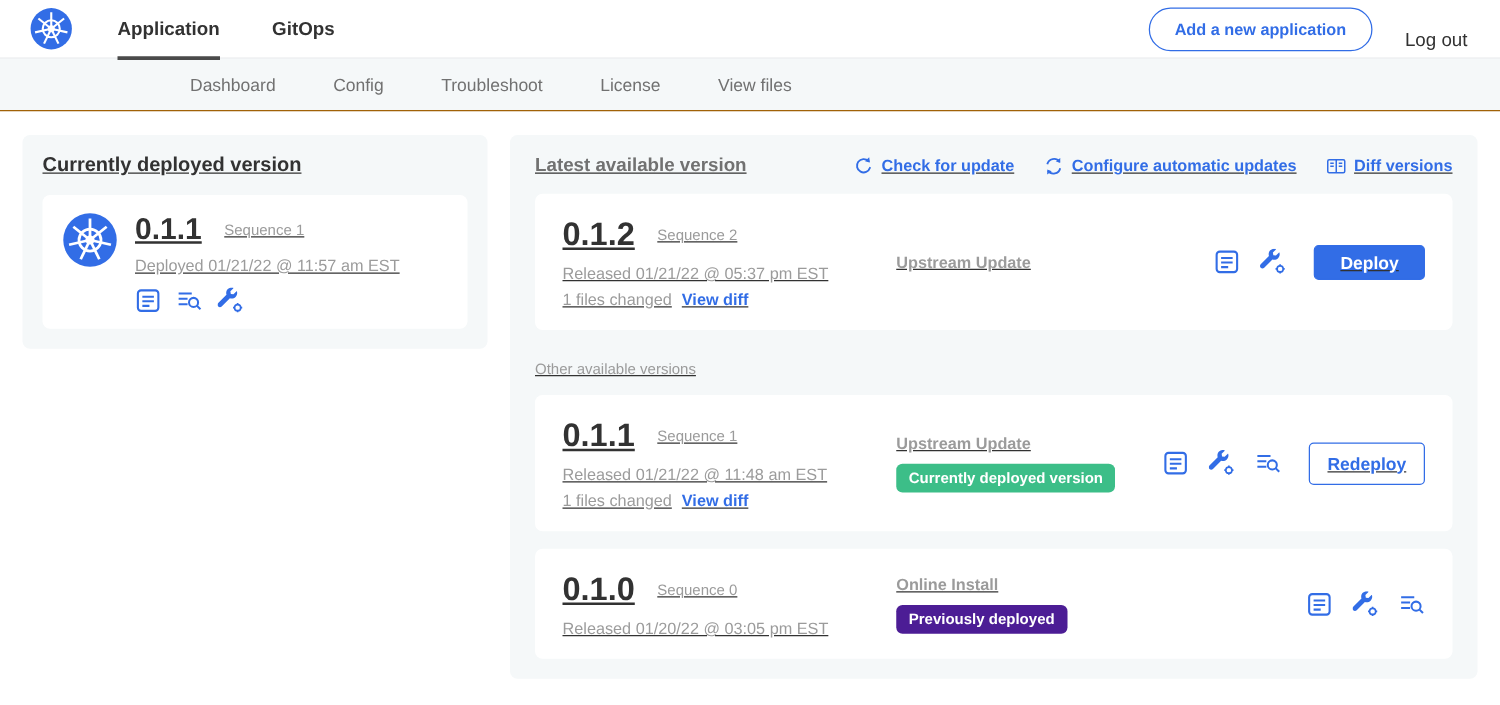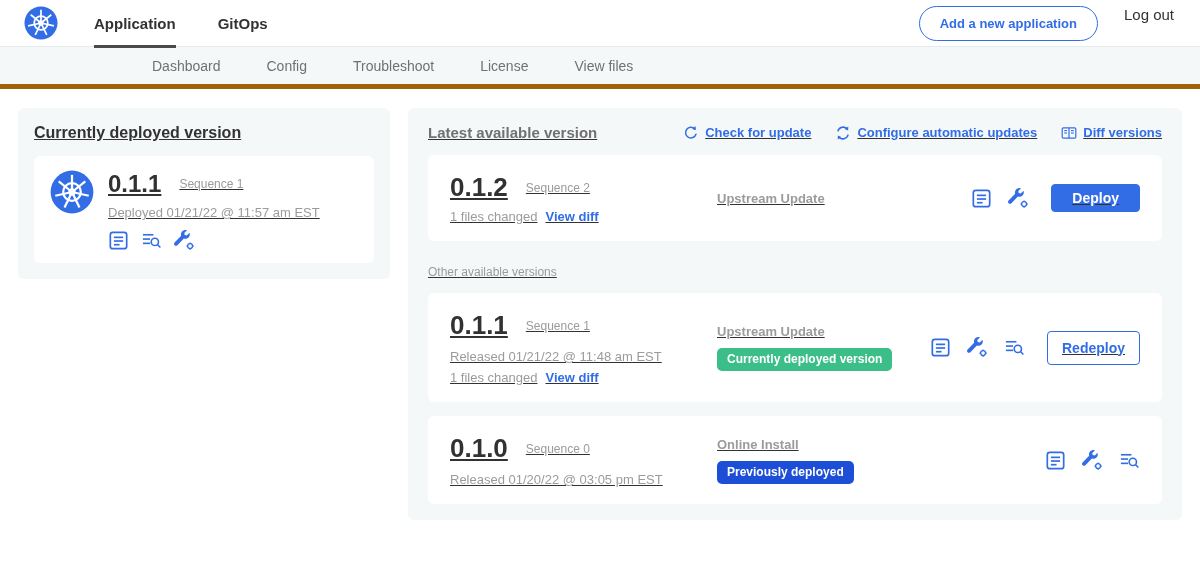--- a/index.html
+++ b/index.html
@@ -8,28 +8,28 @@
 
   
   .topbar { height:47px; display:flex; align-items:center; padding:0 26px 0 24px;
             border-bottom:1px solid #e7eaec; background:#fff; }
   .k8s-logo-sm { width:34px; height:34px; margin-right:36px; flex:0 0 auto; }
   .top-tab { height:47px; display:flex; align-items:center; margin-right:42px;
              font-size:15px; font-weight:bold; color:#323232; position:relative; cursor:pointer; }
   .top-tab.active::after { content:""; position:absolute; left:0; right:0; bottom:-1px;
              height:3px; background:#4a4a4a; }
   .top-tab.inactive { font-weight:bold; color:#323232; }
-  .topbar-right { margin-left:auto; display:flex; align-items:flex-start; gap:26px; }
+  .topbar-right { margin-left:auto; display:flex; align-items:flex-end; gap:26px; }
   .add-app-btn { background:#fff; border:1px solid #326DE6; color:#326DE6; font-weight:bold;
              font-size:13px; padding:9px 20px; border-radius:18px; cursor:pointer;
              font-family:"Liberation Sans", sans-serif; }
   .logout { font-size:15px; color:#323232; cursor:pointer; }
 
   
-  .subnav { height:42px; background:#f5f8f9; border-bottom:5px solid #a16207;
+  .subnav { height:42px; background:#f5f8f9; border-bottom:1px solid #a16207;
             display:flex; align-items:center; padding-left:152px; }
   .subnav-tab { height:42px; display:flex; align-items:center; margin-right:46px;
             font-size:14px; color:#717171; position:relative; cursor:pointer; white-space:nowrap; }
   .subnav-tab.active { color:#323232; font-weight:bold; }
   .subnav-tab.active::after { content:""; position:absolute; left:0; right:0; bottom:-1px;
             height:3px; background:#326DE6; }
 
   
   .main { display:flex; align-items:flex-start; gap:18px; padding:19px 18px;text-decoration:underline; }
   .panel { background:#f5f8f9; border-radius:6px; }
@@ -62,21 +62,21 @@
   .vc-left { width:255px; flex:0 0 auto; }
   .vc-ver { font-size:26px; font-weight:bold; color:#323232; }
   .vc-line2 { margin-top:8px; }
   .vc-line3 { margin-top:6px; display:flex; align-items:center; gap:8px; }
   .view-diff { color:#326DE6; font-weight:bold; font-size:13px; cursor:pointer; }
   .vc-mid { flex:1; padding-left:12px; }
   .vc-source { font-size:13px; font-weight:bold; color:#9b9b9b; }
   .badge { display:inline-block; margin-top:9px; padding:4px 10px 5px 10px; border-radius:5px;
            color:#fff; font-size:12px; font-weight:bold; }
   .badge.green { background:#3CBE88; }
-  .badge.gray  { background:#1d4ed8; }
+  .badge.gray  { background:#4c1d95; }
   .vc-right { display:flex; align-items:center; gap:16px; flex:0 0 auto; }
   .deploy-btn { background:#326DE6; color:#fff; border:1px solid #326DE6; font-weight:bold;
            font-size:14px; padding:5px 20px; border-radius:4px; cursor:pointer; margin-left:6px;
            font-family:"Liberation Sans", sans-serif; }
   .redeploy-btn { background:#fff; color:#326DE6; border:1px solid #326DE6; font-weight:bold;
            font-size:14px; padding:8px 14px; border-radius:4px; cursor:pointer; margin-left:6px;
            font-family:"Liberation Sans", sans-serif; }
   .other-title { font-size:12px; color:#9b9b9b; margin-top:24px; }
 </style>
 </head>
@@ -249,20 +249,21 @@
         </span>
       </div>
     </div>
 
     <div class="version-card">
       <div class="vc-left">
         <div class="vrow">
           <span class="vc-ver">0.1.2</span>
           <span class="seq">Sequence 2</span>
         </div>
+        <div class="muted vc-line2">Released 01/21/22 @ 05:37 pm EST</div>
         <div class="vc-line3">
           <span class="muted">1 files changed</span>
           <span class="view-diff">View diff</span>
         </div>
       </div>
       <div class="vc-mid">
         <div class="vc-source">Upstream Update</div>
       </div>
       <div class="vc-right">
         <span class="ic ic-21">

